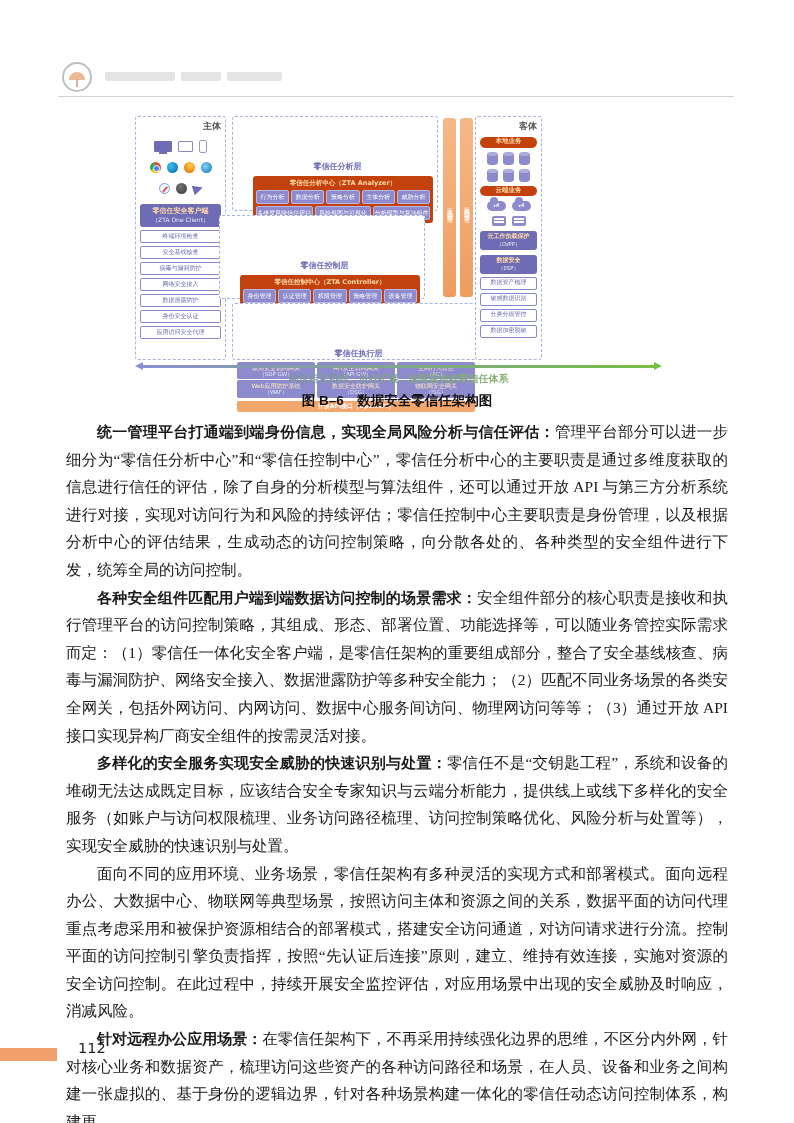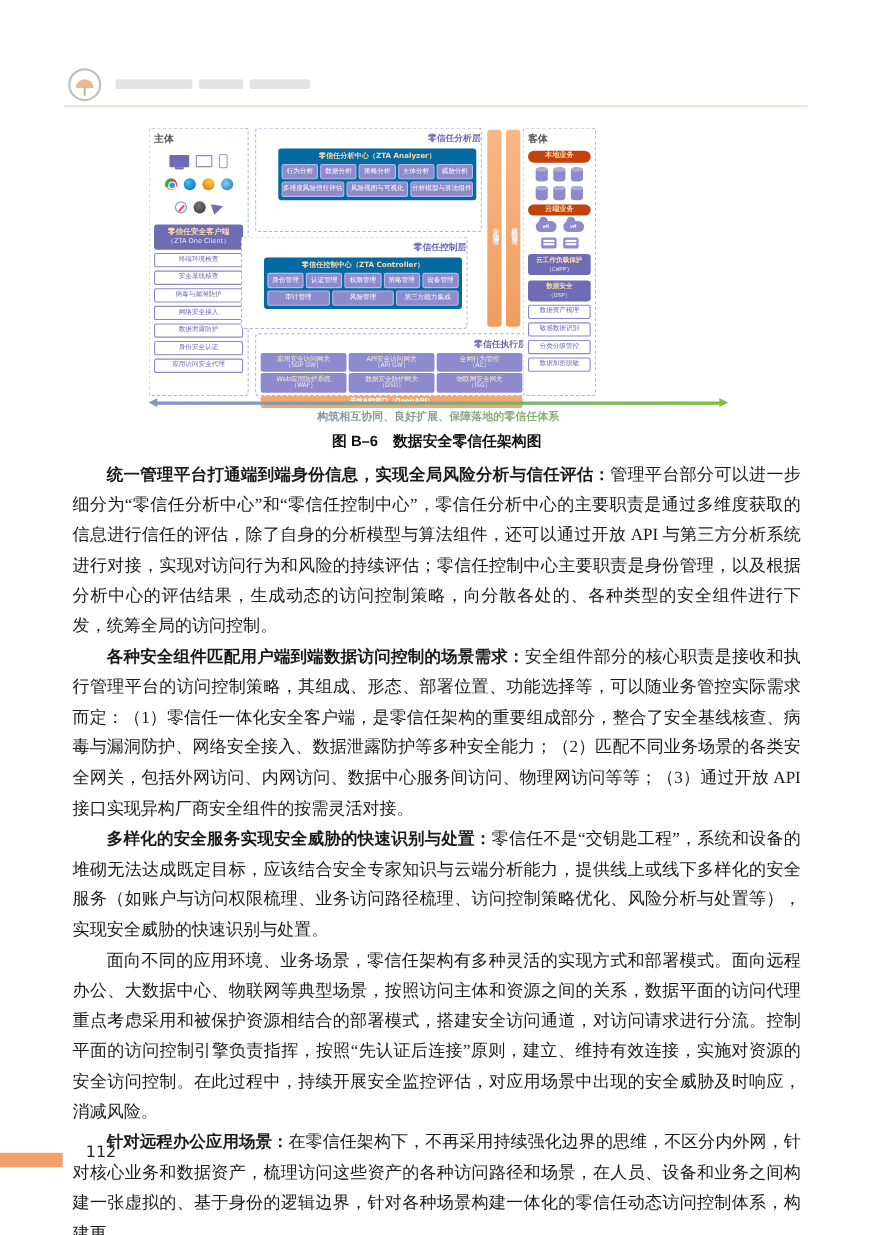--- a/index.html
+++ b/index.html
@@ -15,22 +15,22 @@
   .hdr-logo .umb { position:absolute; left:5px; top:8px; width:16px; height:8px;
     background:#e08a4a; border-radius:8px 8px 0 0; opacity:.8; }
   .hdr-logo .stem { position:absolute; left:12px; top:15px; width:2px; height:8px; background:#c97; }
   .hdr-streaks { position:absolute; left:105px; top:72px; width:200px; height:10px; display:flex; gap:6px; }
   .hdr-streaks i { display:block; height:9px; background:#d8d8d8; border-radius:2px; opacity:.7; }
   .hdr-rule { position:absolute; left:58px; top:96px; width:676px; height:1px; background:#d9cfc9; }
   
   .diagram { position:absolute; left:135px; top:116px; width:527px; height:244px;
     font-family:"DejaVu Sans", sans-serif; }
   .col, .sec { position:absolute; background:#fff; border:1px dashed #a9b2dd; border-radius:3px; }
-  .col-title, .sec-title { text-align:left; font-weight:bold; color:#555; font-size:9px; padding-top:3px; }
-  .sec-title { color:#6b68b4; font-size:8px; text-align:right; padding:3px 0 2px 5px; }
+  .col-title, .sec-title { text-align:right; font-weight:bold; color:#555; font-size:9px; padding-top:3px; }
+  .sec-title { color:#6b68b4; font-size:8px; text-align:center; padding:3px 0 2px 5px;margin-top:41px; }
   
   .subject { left:0; top:0; width:91px; height:244px; padding:0 4px; }
   .icon-row { display:flex; justify-content:center; align-items:center; gap:6px; margin-top:6px; height:15px; }
   .mon { width:18px; height:11px; background:#6e6cb4; border-radius:1px; position:relative; }
   .mon::after { content:""; position:absolute; left:5px; top:11px; width:8px; height:2px; background:#6e6cb4; }
   .lap { width:15px; height:11px; border:1.5px solid #8a8ac0; border-radius:1px; background:#fff; }
   .pho { width:8px; height:13px; border:1.5px solid #9a9ac8; border-radius:2px; background:#fff; }
   .bico { width:11px; height:11px; border-radius:50%; }
   .chrome { background:conic-gradient(#ea4335 0 33%, #fbbc05 33% 66%, #34a853 66% 100%); position:relative; }
   .chrome::after { content:""; position:absolute; left:3px; top:3px; width:5px; height:5px; border-radius:50%; background:#4285f4; border:1px solid #fff; }
@@ -44,21 +44,21 @@
   .client-box { margin-top:8px; background:#6e6cb4; border-radius:3px; color:#fff;
     text-align:center; padding:3px 1px; line-height:1.3; }
   .client-box .l1 { font-size:7px; font-weight:bold; color:#ffd9a8; }
   .client-box .l2 { font-size:6px; color:#e8e8f8; }
   .feat { margin-top:3px; border:1px solid #8a88c6; border-radius:2px; background:#fff;
     color:#6b68b4; font-size:6px; text-align:center; padding:2.5px 0; line-height:1; }
   
   .analysis { left:97px; top:0; width:206px; height:95px; }
   .control  { left:84px; top:99px; width:206px; height:84px; }
   .execution{ left:97px; top:187px; width:248px; height:57px; }
-  .panel { margin:2px 4px 4px 20px; background:#0369a1; border-radius:3px; padding:2px 3px 3px 3px; }
+  .panel { margin:2px 4px 4px 20px; background:#c2410c; border-radius:3px; padding:2px 3px 3px 3px; }
   .panel-title { text-align:center; font-size:6.5px; font-weight:bold; color:#ffd9a8; padding:1px 0 2px 0; }
   .grid5 { display:grid; grid-template-columns:repeat(5,1fr); gap:2px; }
   .grid3 { display:grid; grid-template-columns:repeat(3,1fr); gap:2px; margin-top:2px; }
   .cell { background:#8d8bcd; border:1px solid #b9b8e2; border-radius:2px; color:#fff;
     font-size:6px; text-align:center; padding:3px 0; line-height:1; white-space:nowrap; overflow:hidden; }
   .egrid { display:grid; grid-template-columns:repeat(3,1fr); gap:2px; margin:1px 4px 0 4px; }
   .ecell { background:#8d8bcd; border-radius:2px; color:#fff; text-align:center; padding:1.5px 0; line-height:1.25; }
   .ecell .n { font-size:6px; color:#ffe9c8; }
   .ecell .a { font-size:5.5px; color:#eaeaf8; }
   .obar { margin:3px 4px 0 4px; background:#f2a76e; border-radius:2px; color:#fff;

